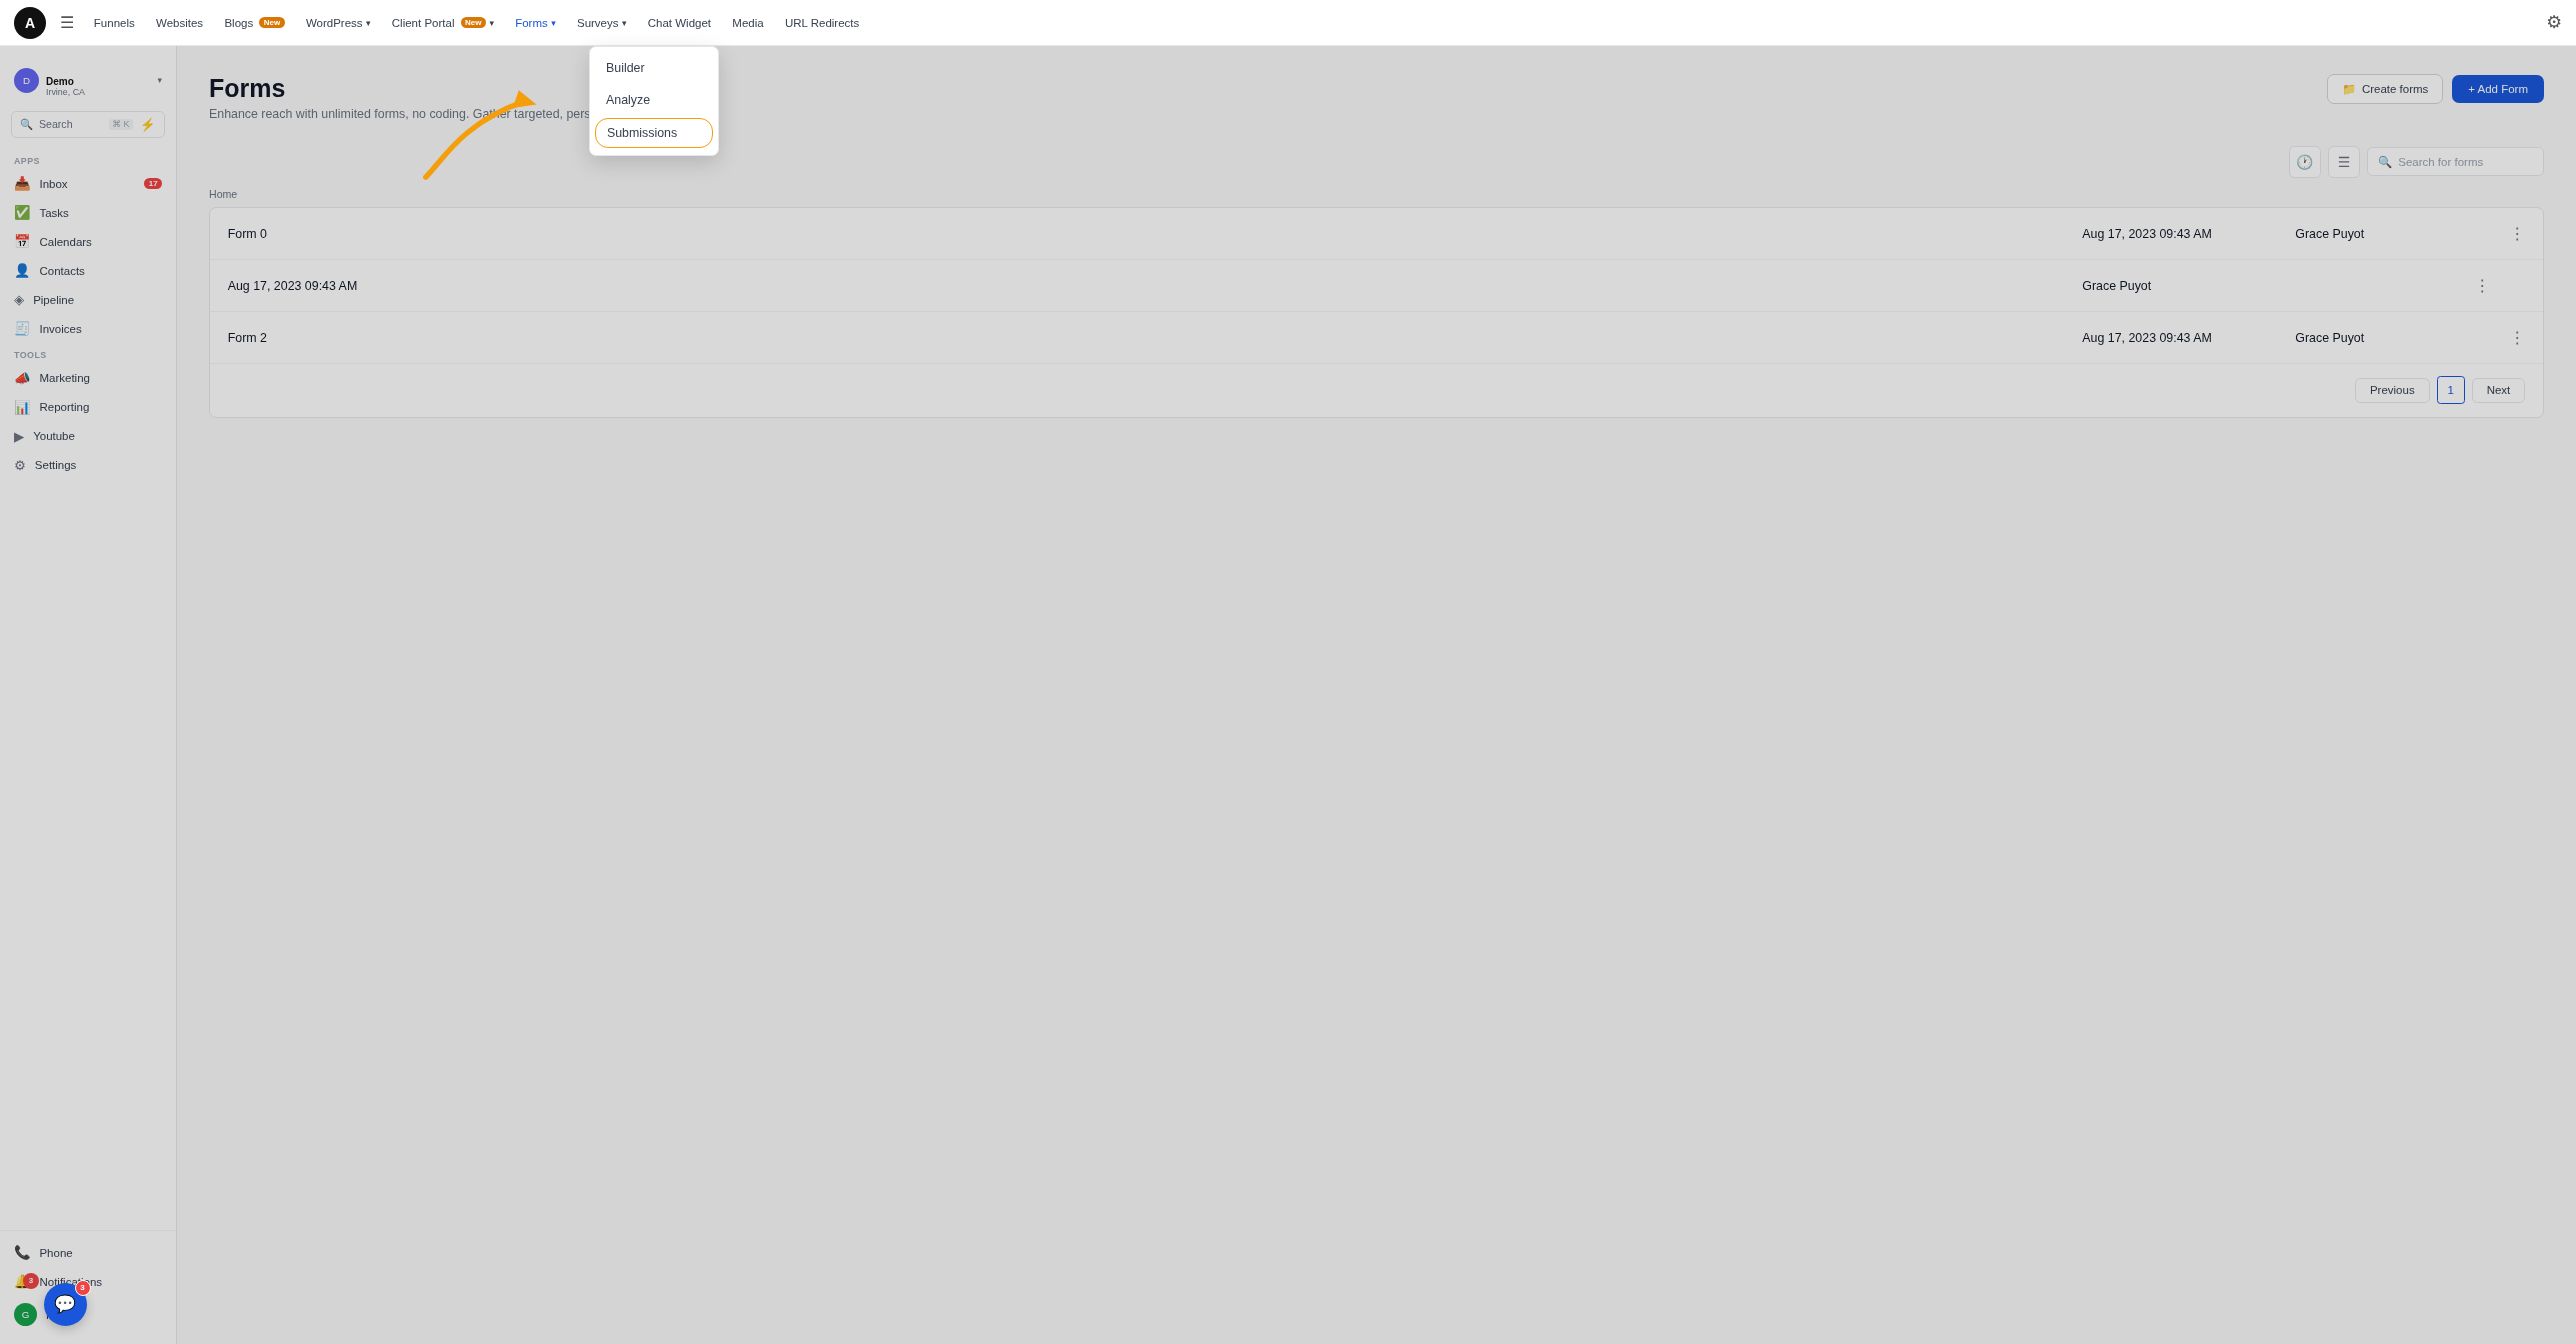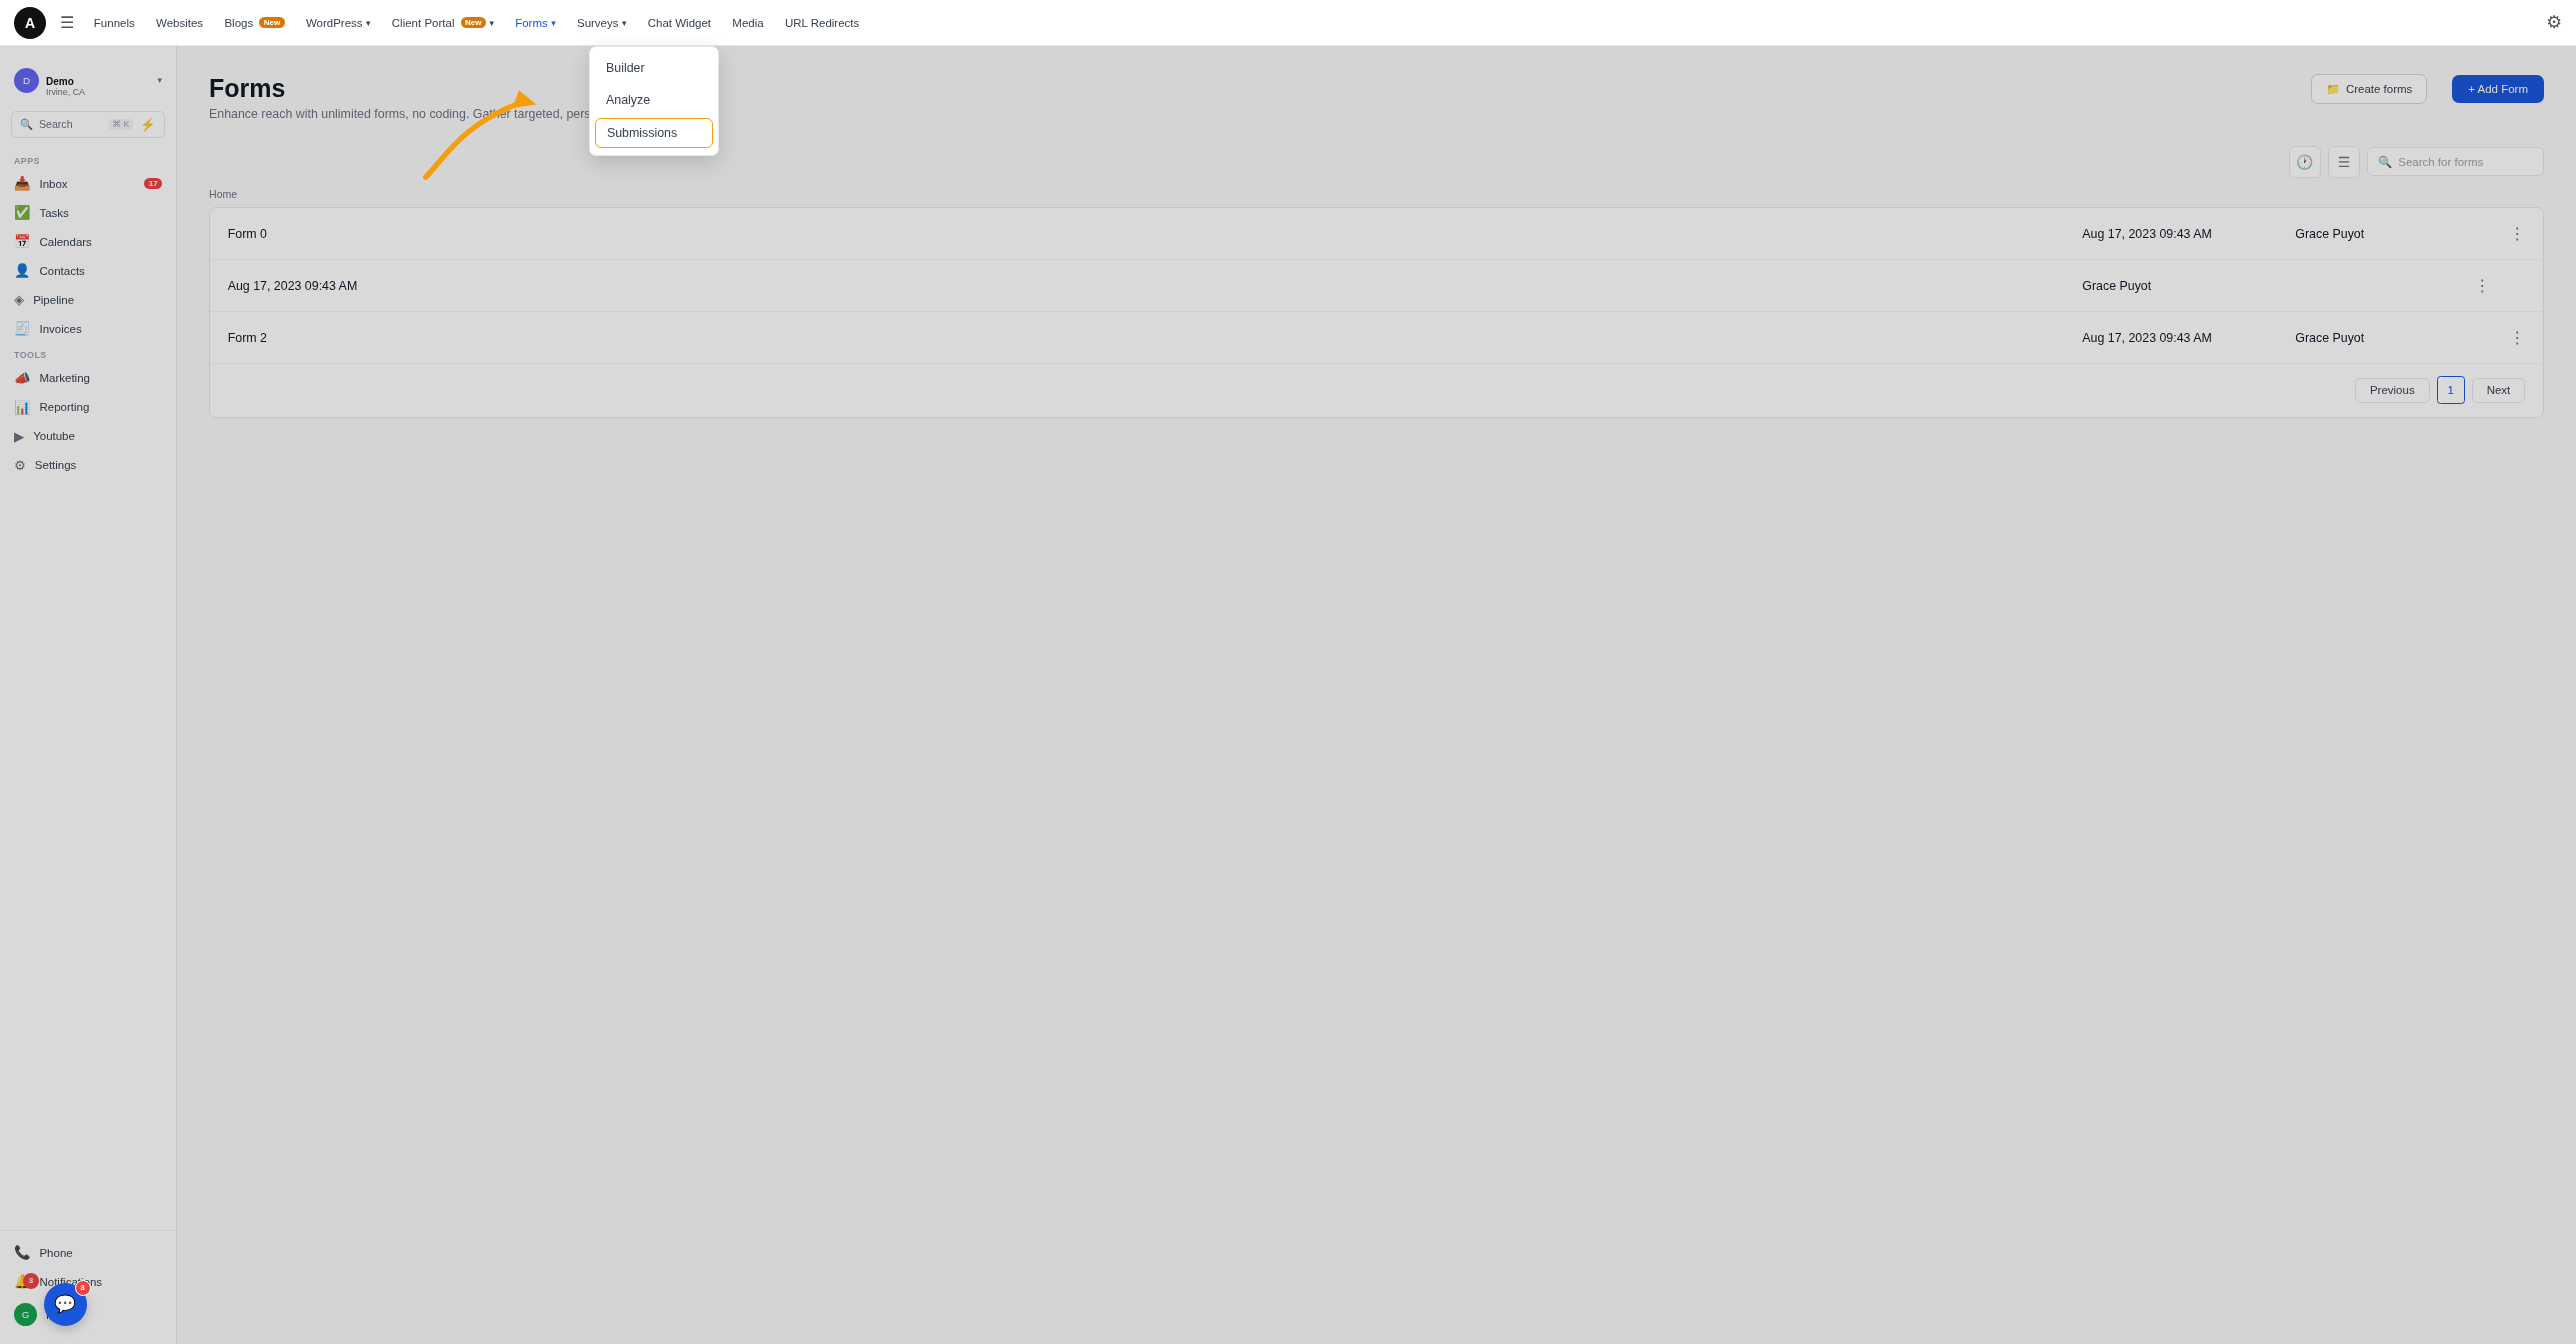--- a/index.html
+++ b/index.html
@@ -55,21 +55,21 @@
     }
     .dropdown-item {
       padding: 8.9px 16px;
       font-size: 12.4px;
       color: #374151;
       cursor: pointer;
     }
     .dropdown-item.highlighted {
       background: #fff;
       border: 1.8px solid #f59e0b;
-      border-radius: 6px;
+      border-radius: 13px;
       margin: 1.8px 5.3px;
       padding: 7px 10.6px;
       color: #374151;
       font-weight: 500;
     }
 
     
     .arrow-annotation {
       position: fixed;
       top: 53px;
@@ -163,21 +163,21 @@
     .page-subtitle { font-size: 12.4px; color: #6b7280; margin-top: 3.5px; max-width: 532px; }
     .header-actions { display: flex; align-items: center; gap: 8.9px; }
     .btn-create-folder {
       display: flex; align-items: center; gap: 5.3px;
       padding: 7px 14px; border: 0.9px solid #d1d5db; border-radius: 7px;
       background: #fff; font-size: 11.5px; color: #374151; cursor: pointer;
     }
     .btn-add-form {
       display: flex; align-items: flex-start; gap: 5.3px;
       padding: 8px 16px; border-radius: 7px;
-      background: #1a56db; color: #fff; font-size: 11.5px; font-weight: 500; cursor: pointer; border: none; margin-left: 16px;
+      background: #1a56db; color: #fff; font-size: 11.5px; font-weight: 500; cursor: pointer; border: none;
     }
 
     
     .table-toolbar {
       display: flex; align-items: center; justify-content: flex-end; gap: 7px; margin-bottom: 10.6px;
     }
     .icon-btn {
       width: 32px; height: 32px; border: 0.9px solid #e5e7eb; border-radius: 5.3px;
       background: #fff; display: flex; align-items: center; justify-content: center;
       font-size: 14px; color: #6b7280; cursor: pointer;

